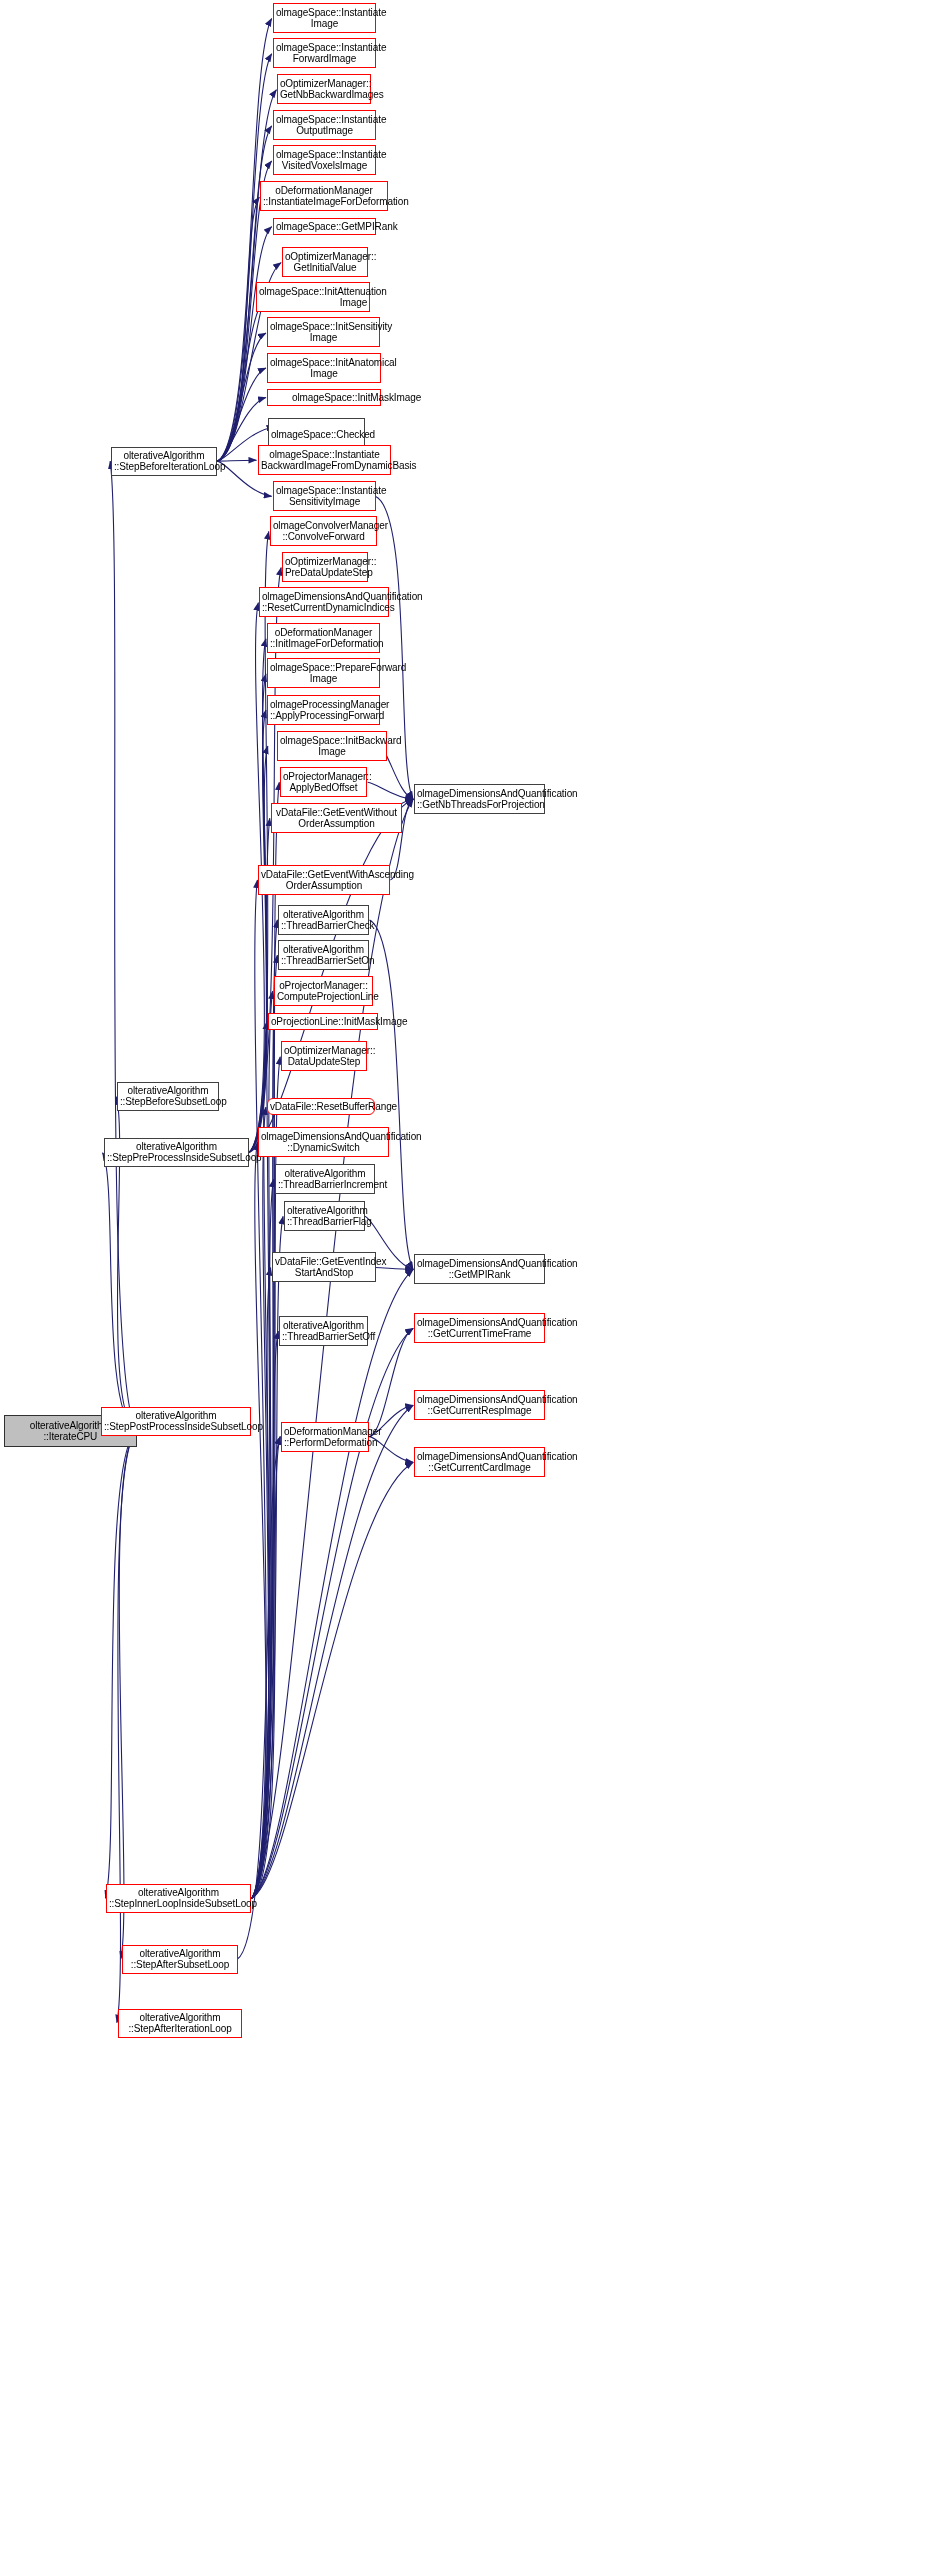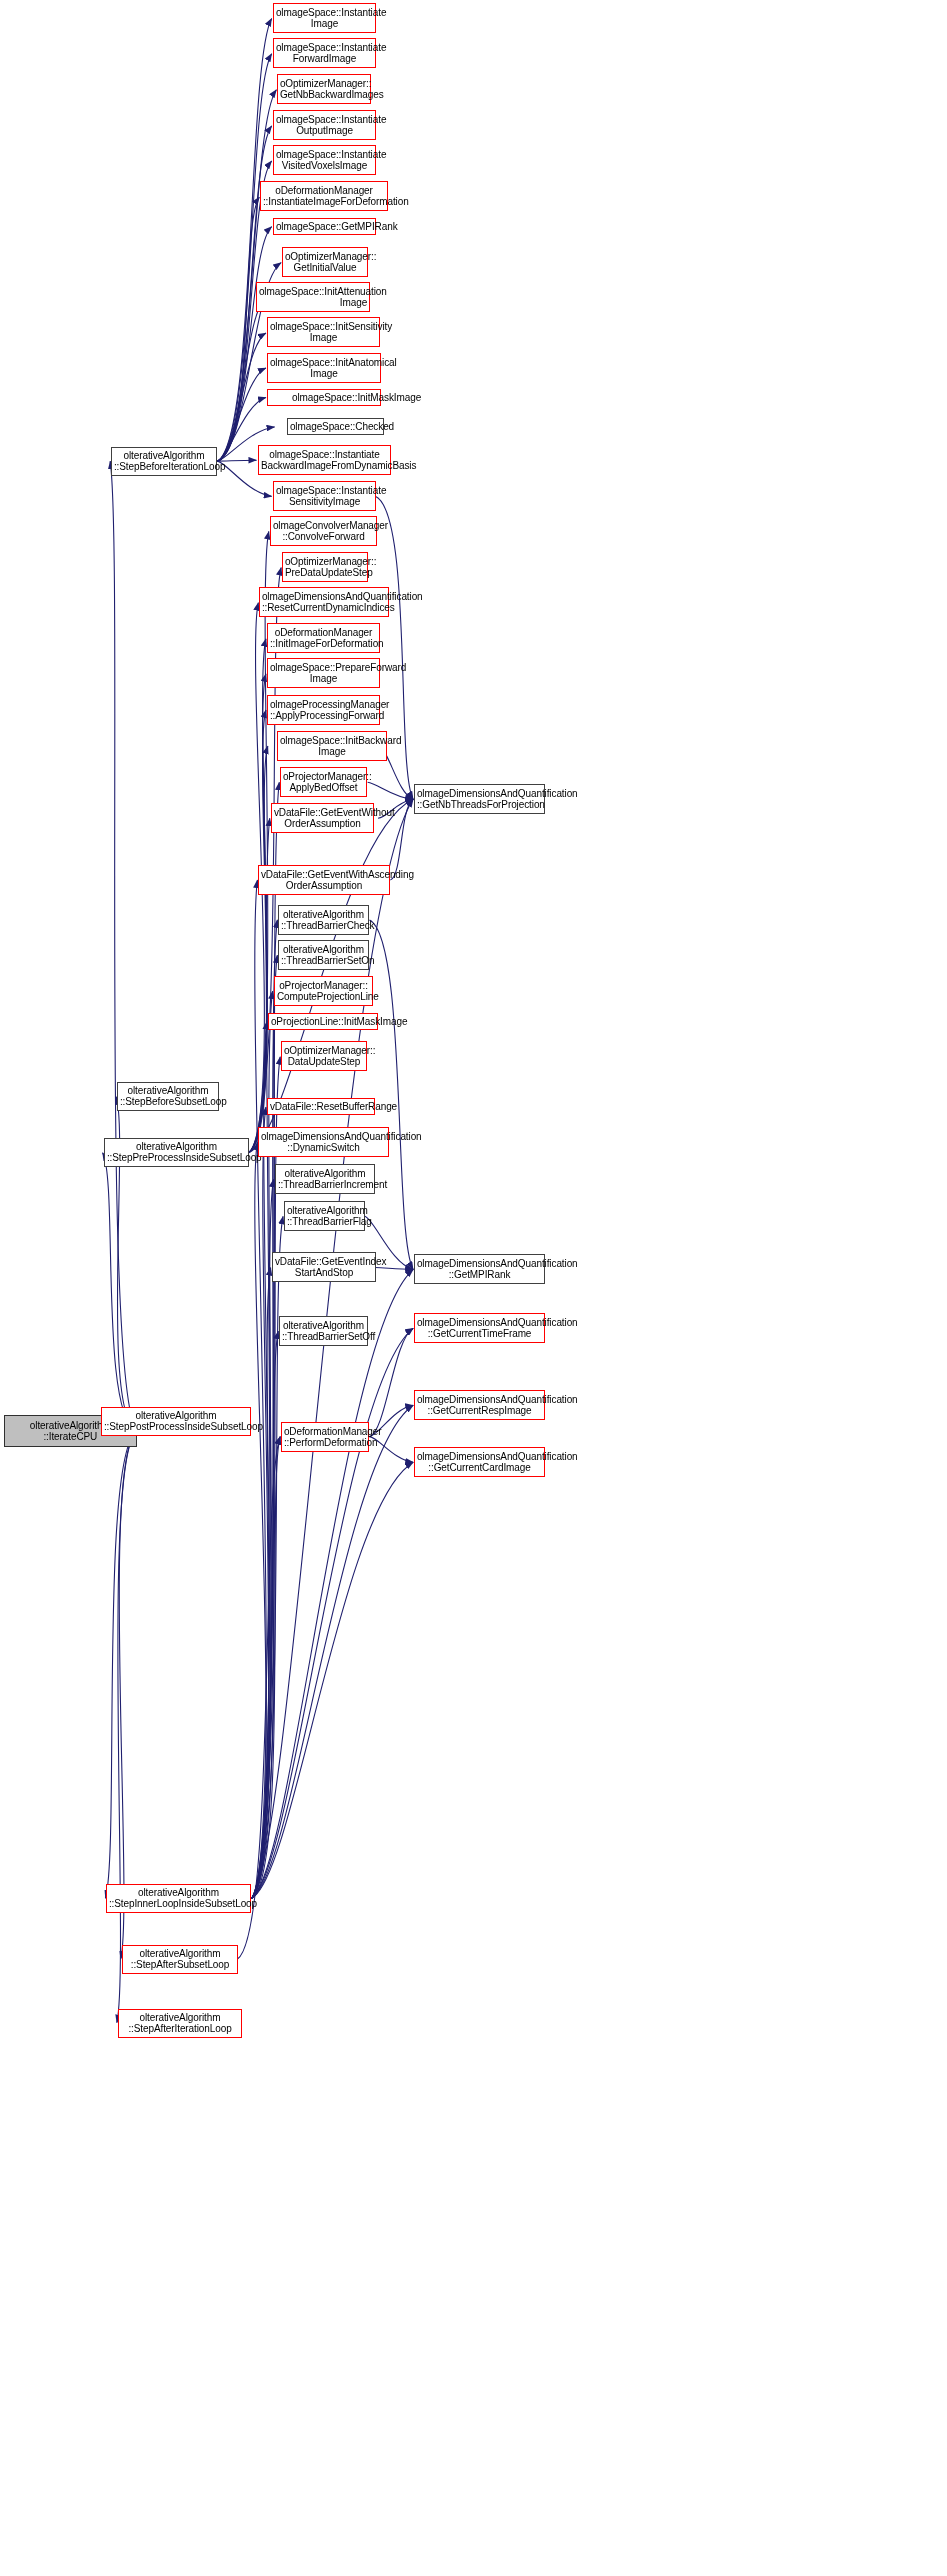--- a/index.html
+++ b/index.html
@@ -162,21 +162,21 @@
         <span>olmageSpace::InitSensitivity
 Image</span>
       </div>
       <div class="node red" style="left: 267px; top: 353px; width: 114px; height: 30px;">
         <span>olmageSpace::InitAnatomical
 Image</span>
       </div>
       <div class="node red" style="left: 267px; top: 389px; width: 114px; height: 17px; padding-left: 24px;">
         <span>olmageSpace::InitMaskImage</span>
       </div>
-      <div class="node black" style="left: 287px; top: 418px; width: 97px; height: 17px;">
+      <div class="node black" style="left: 268px; top: 418px; width: 97px; height: 33px;">
         <span>olmageSpace::Checked</span>
       </div>
       <div class="node red" style="left: 258px; top: 445px; width: 133px; height: 30px;">
         <span>olmageSpace::Instantiate
 BackwardImageFromDynamicBasis</span>
       </div>
       <div class="node red" style="left: 273px; top: 481px; width: 103px; height: 30px;">
         <span>olmageSpace::Instantiate
 SensitivityImage</span>
       </div>
@@ -205,21 +205,21 @@
 ::ApplyProcessingForward</span>
       </div>
       <div class="node red" style="left: 269px; top: 731px; width: 110px; height: 30px; margin-left: 8px;">
         <span>olmageSpace::InitBackward
 Image</span>
       </div>
       <div class="node red" style="left: 280px; top: 767px; width: 87px; height: 30px;">
         <span>oProjectorManager::
 ApplyBedOffset</span>
       </div>
-      <div class="node red" style="left: 271px; top: 803px; width: 103px; height: 30px;">
+      <div class="node red" style="left: 271px; top: 803px; width: 131px; height: 30px;">
         <span>vDataFile::GetEventWithout
 OrderAssumption</span>
       </div>
       <div class="node red" style="left: 258px; top: 865px; width: 132px; height: 30px;">
         <span>vDataFile::GetEventWithAscending
 OrderAssumption</span>
       </div>
       <div class="node black" style="left: 278px; top: 905px; width: 91px; height: 30px;">
         <span>olterativeAlgorithm
 ::ThreadBarrierCheck</span>
@@ -232,21 +232,21 @@
         <span>oProjectorManager::
 ComputeProjectionLine</span>
       </div>
       <div class="node red" style="left: 268px; top: 1013px; width: 110px; height: 17px;">
         <span>oProjectionLine::InitMaskImage</span>
       </div>
       <div class="node red" style="left: 281px; top: 1041px; width: 86px; height: 30px;">
         <span>oOptimizerManager::
 DataUpdateStep</span>
       </div>
-      <div class="node red" style="left: 267px; top: 1098px; width: 108px; height: 17px;">
+      <div class="node red" style="left: 267px; top: 1098px; width: 108px; height: 17px; border-radius: 6px;">
         <span>vDataFile::ResetBufferRange</span>
       </div>
       <div class="node red" style="left: 258px; top: 1127px; width: 131px; height: 30px;">
         <span>olmageDimensionsAndQuantification
 ::DynamicSwitch</span>
       </div>
       <div class="node black" style="left: 275px; top: 1164px; width: 100px; height: 30px;">
         <span>olterativeAlgorithm
 ::ThreadBarrierIncrement</span>
       </div>

